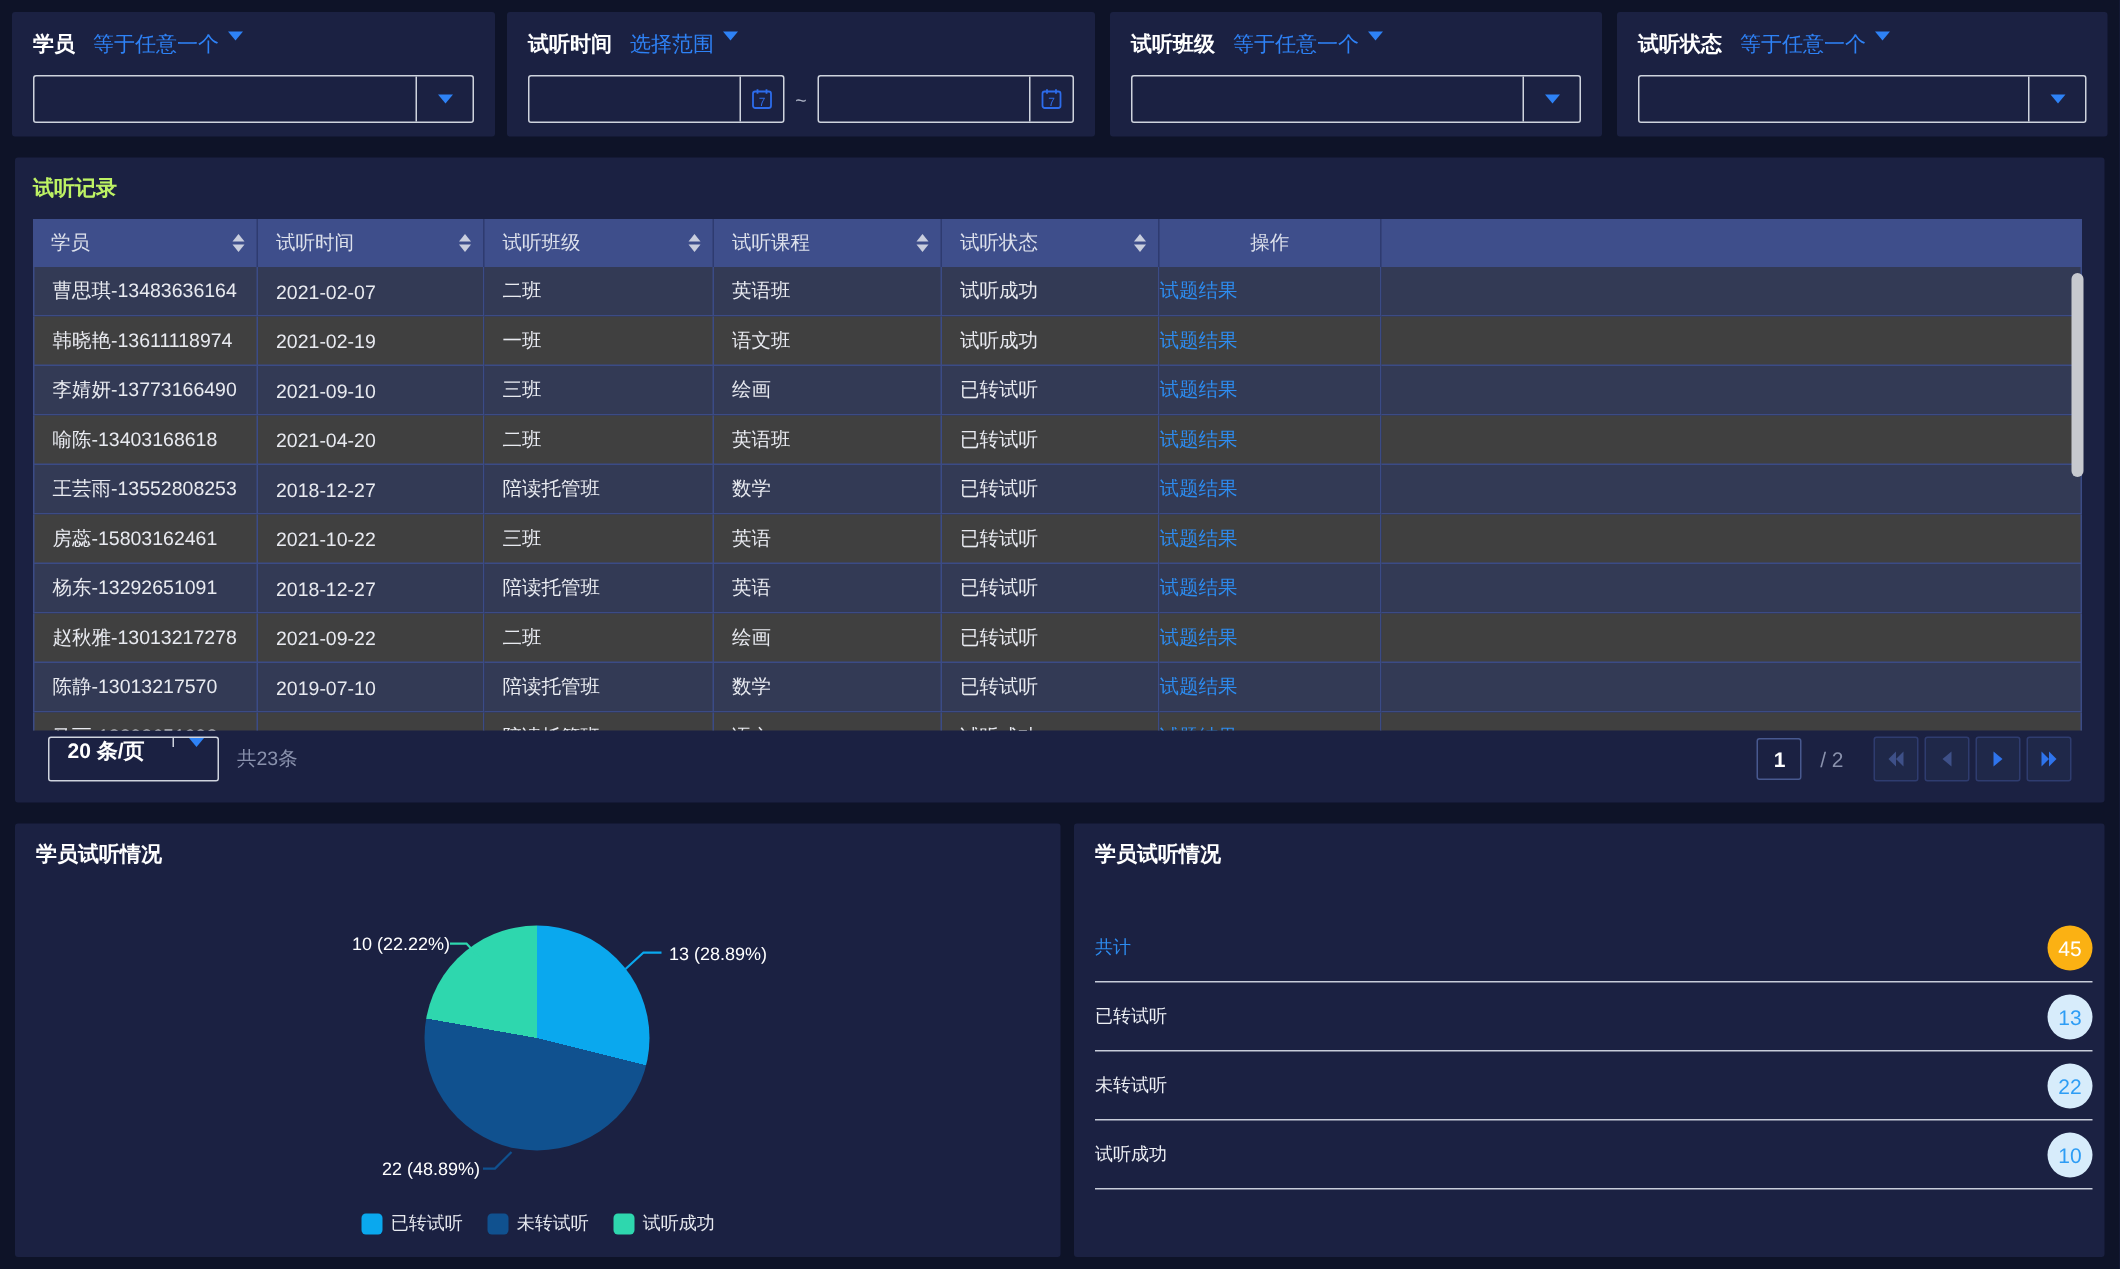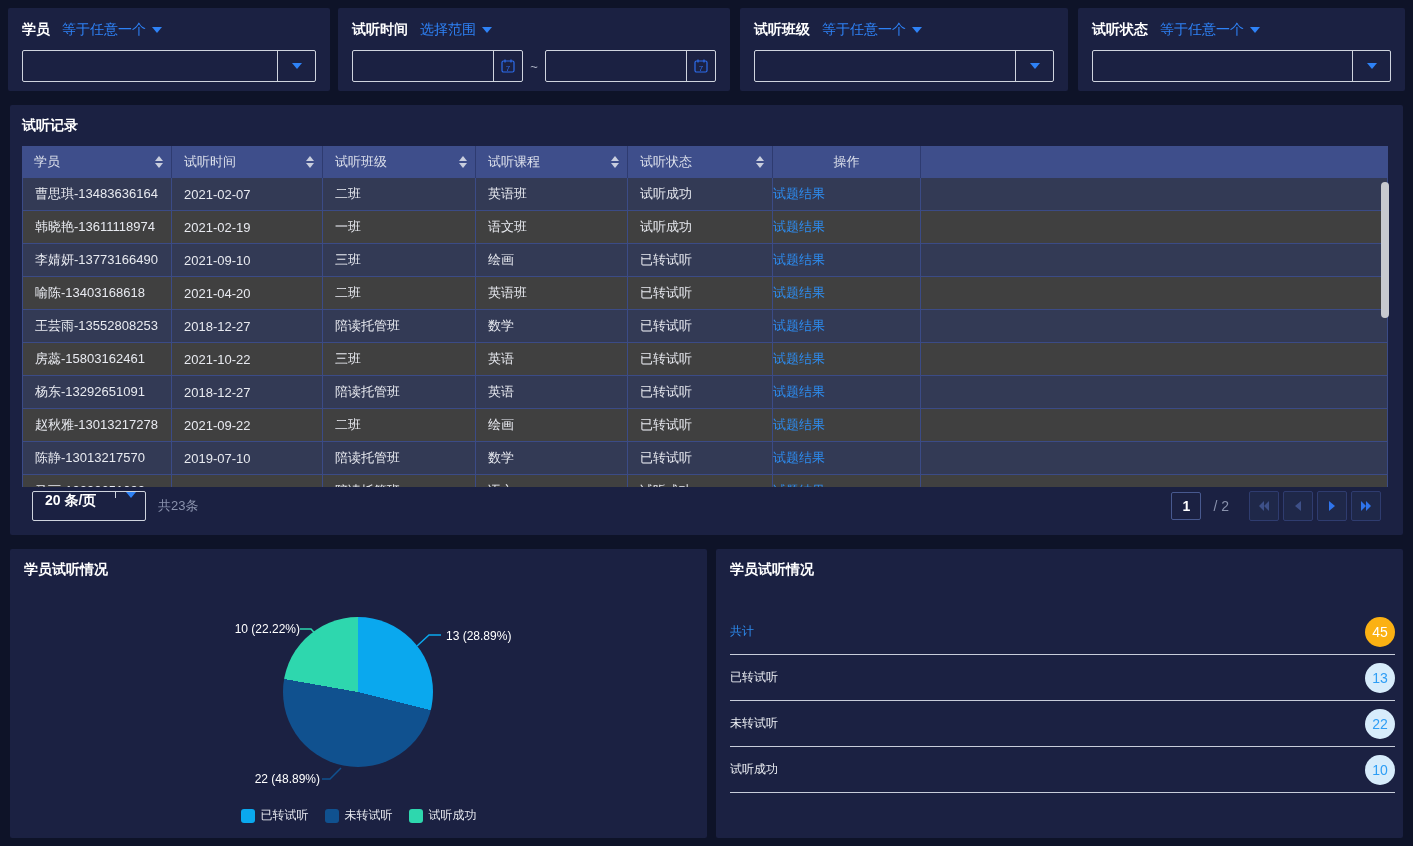--- a/index.html
+++ b/index.html
@@ -10,34 +10,34 @@
   }
   .card,.panel{position:absolute;background:#1b2142;border-radius:2px}
   
   #f1{left:8px;top:8px;width:322px;height:83px}
   #f2{left:338px;top:8px;width:392px;height:83px}
   #f3{left:740px;top:8px;width:328px;height:83px}
   #f4{left:1078px;top:8px;width:327px;height:83px}
   .fin{padding:13px 14px}
   .frow1{display:flex;align-items:center;gap:12px;font-size:14px;height:18px}
   .flabel{color:#ffffff;font-weight:bold}
-  .fop{color:#2e82f6;display:inline-flex;align-items:center;gap:6px;cursor:pointer}
+  .fop{color:#2e82f6;display:inline-flex;gap:6px;cursor:pointer}
   .caret{width:0;height:0;border-left:5px solid transparent;border-right:5px solid transparent;border-top:6px solid #2e82f6}
   .ctrlrow{margin-top:11px;display:flex;align-items:center}
   .sel{height:30px;border:1px solid #cfd4de;border-radius:2px;display:flex;align-items:stretch;flex:1;background:transparent}
   .selmain{flex:1}
   .selbtn{width:37px;border-left:1px solid #cfd4de;display:flex;align-items:center;justify-content:center;cursor:pointer}
   .dinput{height:30px;border:1px solid #cfd4de;border-radius:2px;display:flex;align-items:stretch;flex:1}
   .dmain{flex:1}
   .dbtn{width:28px;border-left:1px solid #cfd4de;display:flex;align-items:center;justify-content:center;cursor:pointer}
   .tilde{color:#aeb4c6;padding:0 7px;font-size:13px}
   
   #tablePanel{left:10px;top:105px;width:1393px;height:430px}
   .pin{padding:12px}
-  .ptitle{font-size:14px;font-weight:bold;color:#ffffff}
+  .ptitle{font-size:14px;font-weight:bold;color:#bef264}
   .tclip{position:relative;margin-top:11px;height:341px;overflow:hidden}
   .tgrid{display:grid;grid-template-columns:150px 151px 153px 152px 145px 148px 1fr;width:1366px}
   .hcell{height:32px;background:#3e4e8b;color:#dde1ec;font-size:13px;display:flex;align-items:center;
          justify-content:space-between;padding:0 8px 0 12px;border-right:1px solid #2e3b70;box-sizing:border-box}
   .hcell.center{justify-content:center;padding:0}
   .hcell.empty{border-right:none}
   .sort{display:inline-flex;flex-direction:column;gap:2px;cursor:pointer}
   .sort i{display:block;width:0;height:0;border-left:4px solid transparent;border-right:4px solid transparent}
   .sort .up{border-bottom:5px solid #c9cede}
   .sort .dn{border-top:5px solid #c9cede}

